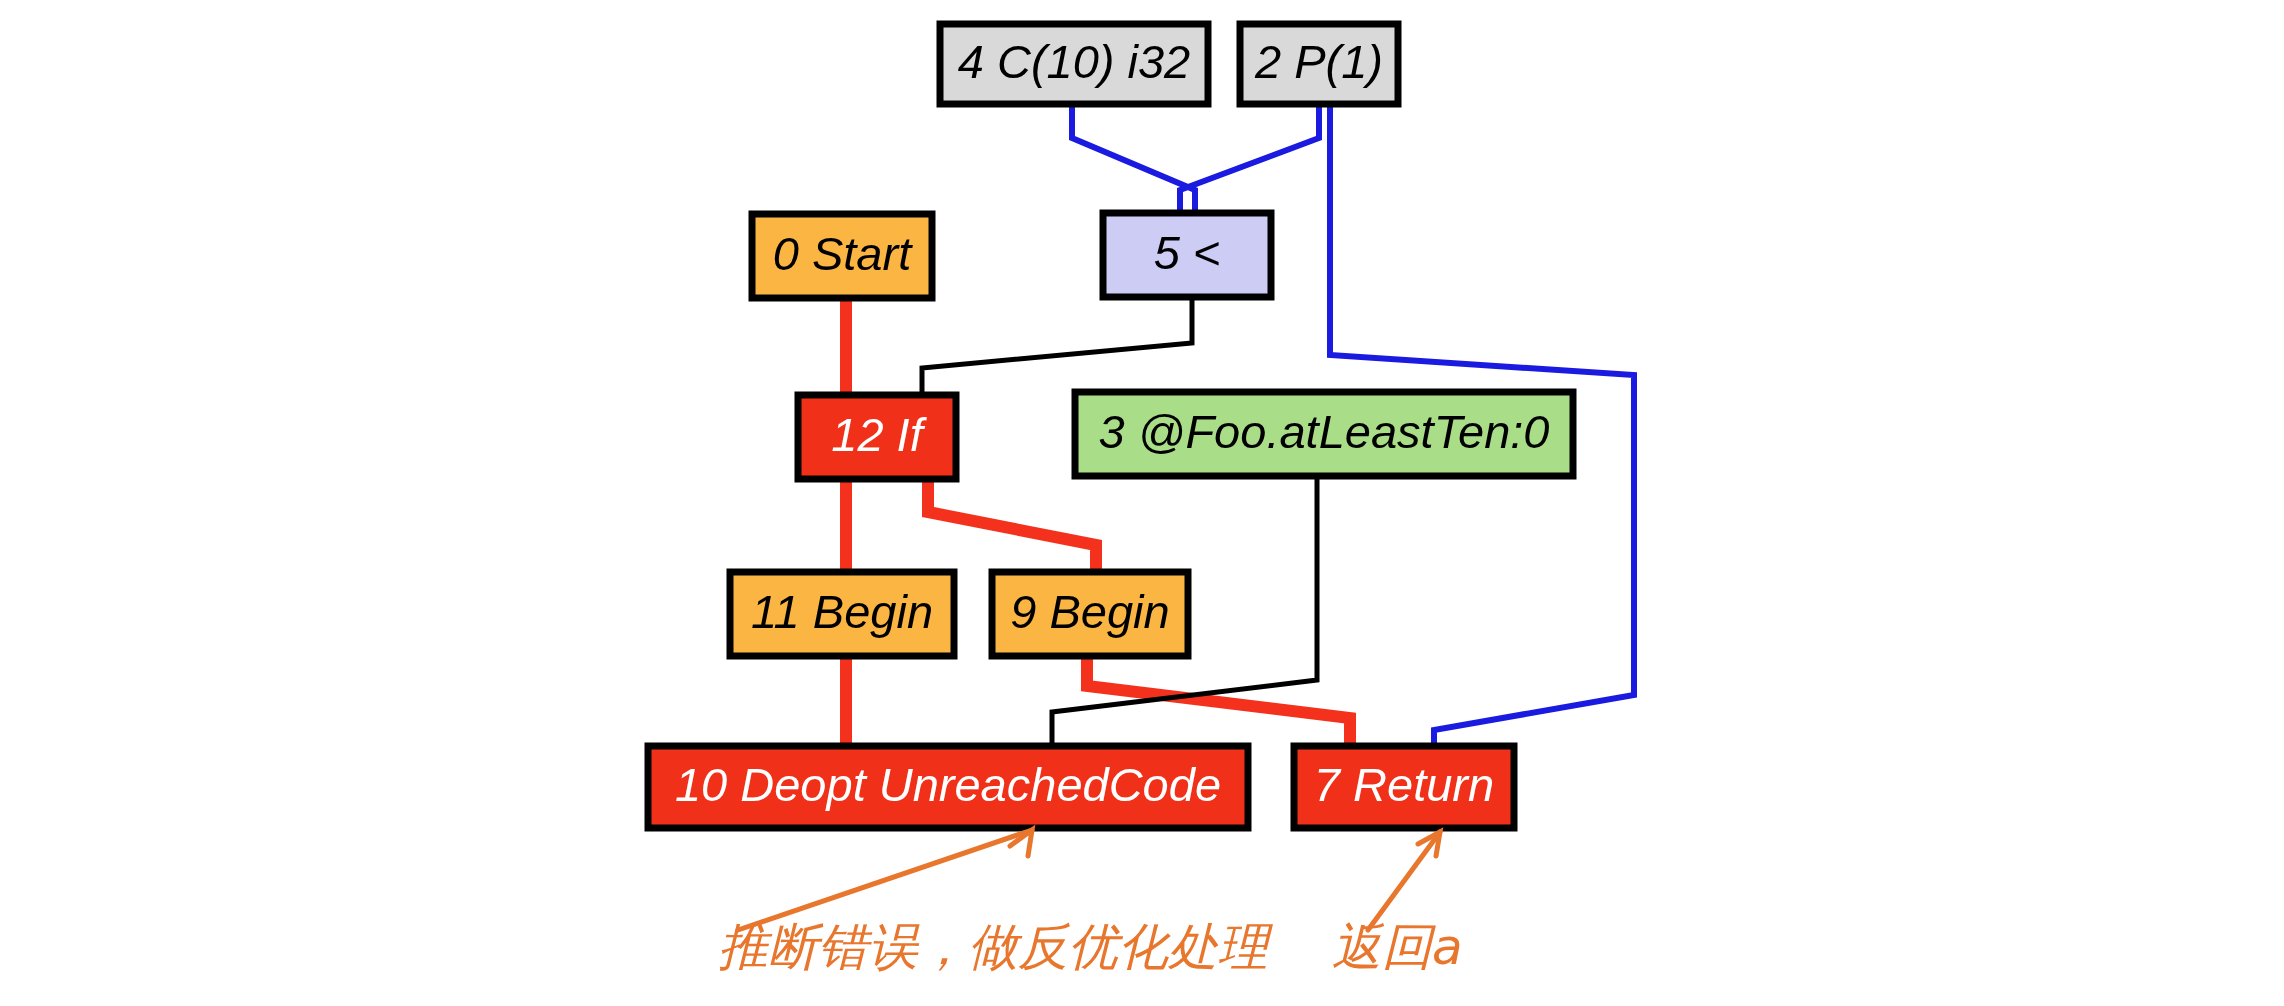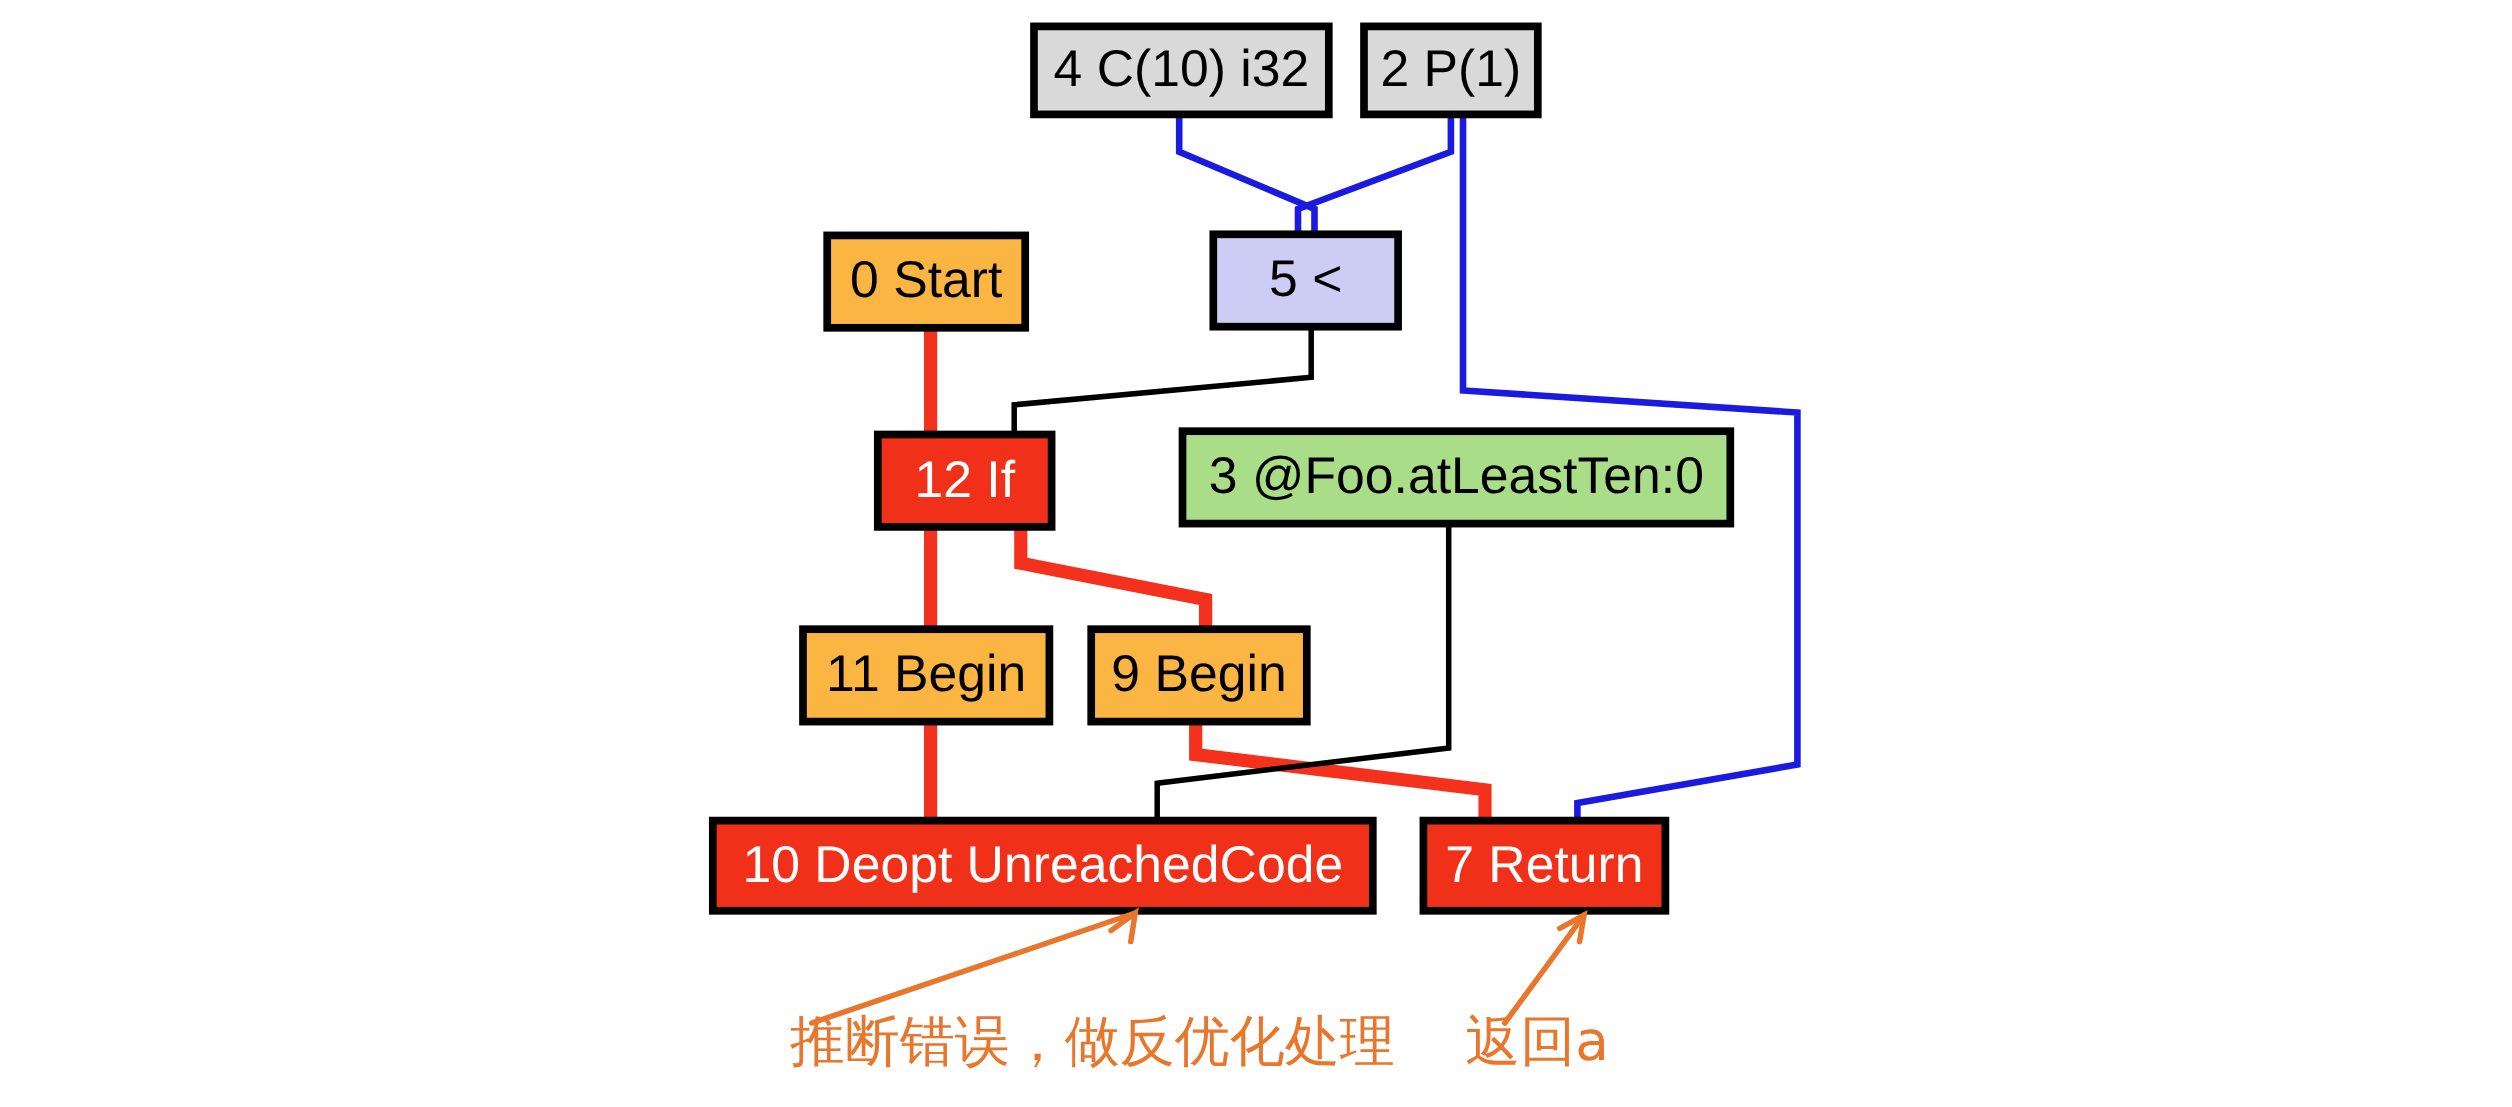--- a/index.html
+++ b/index.html
@@ -11,20 +11,21 @@
     width: 2284px;
     height: 1006px;
     font-family: "Liberation Sans", sans-serif;
     overflow: hidden;
   }
   #stage {
     position: relative;
     width: 2284px;
     height: 1006px;
     background: #ffffff;
+    font-style: italic;
   }
   #graph {
     position: absolute;
     left: 0;
     top: 0;
     width: 2284px;
     height: 1006px;
   }
   .node-box {
     stroke: #000000;

